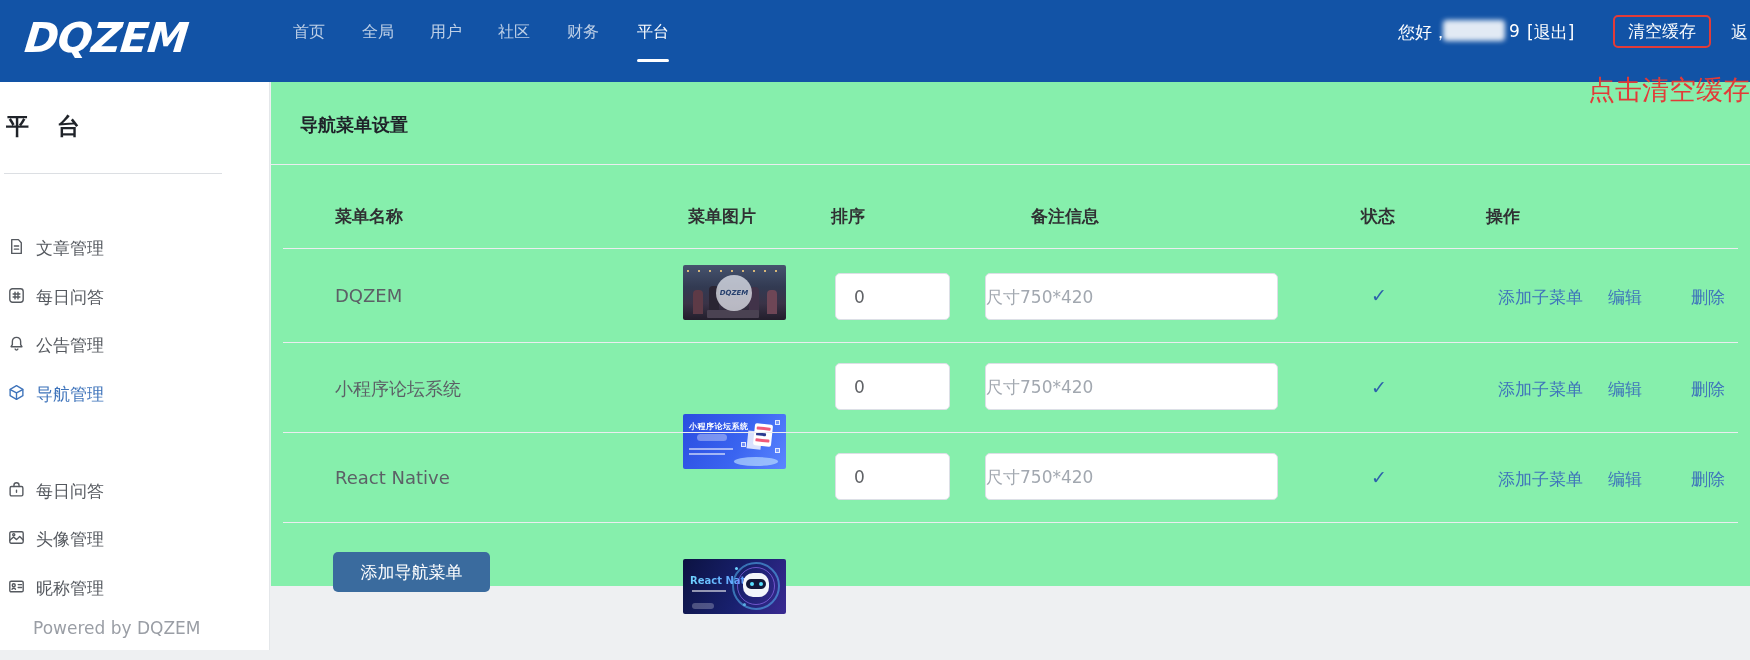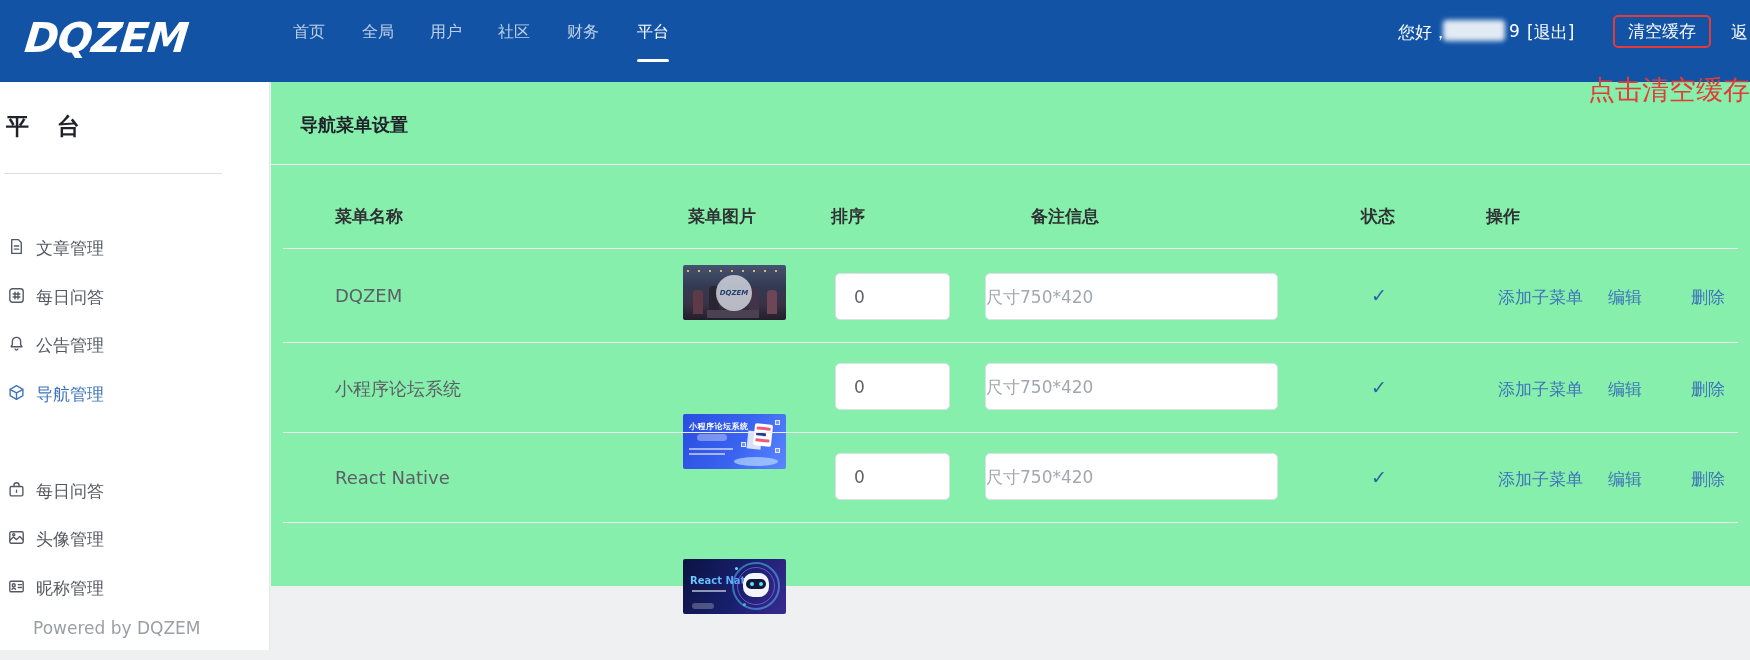--- a/index.html
+++ b/index.html
@@ -304,15 +304,16 @@
       </div>
       <input class="sort-input" style="top: 371px;" type="text" value="0">
       <input class="note-input" style="top: 371px;" type="text" placeholder="尺寸750*420">
       <div class="check" style="top:384px">✓</div>
       <div class="op-link op-add" style="top:386px">添加子菜单</div>
       <div class="op-link op-edit" style="top:386px">编辑</div>
       <div class="op-link op-del" style="top:386px">删除</div>
     </div>
     <div class="row-hr" style="top:440px"></div>
 
+    <button class="add-btn">添加导航菜单</button>
   </div>
 
 </div>
 
 </body></html>

